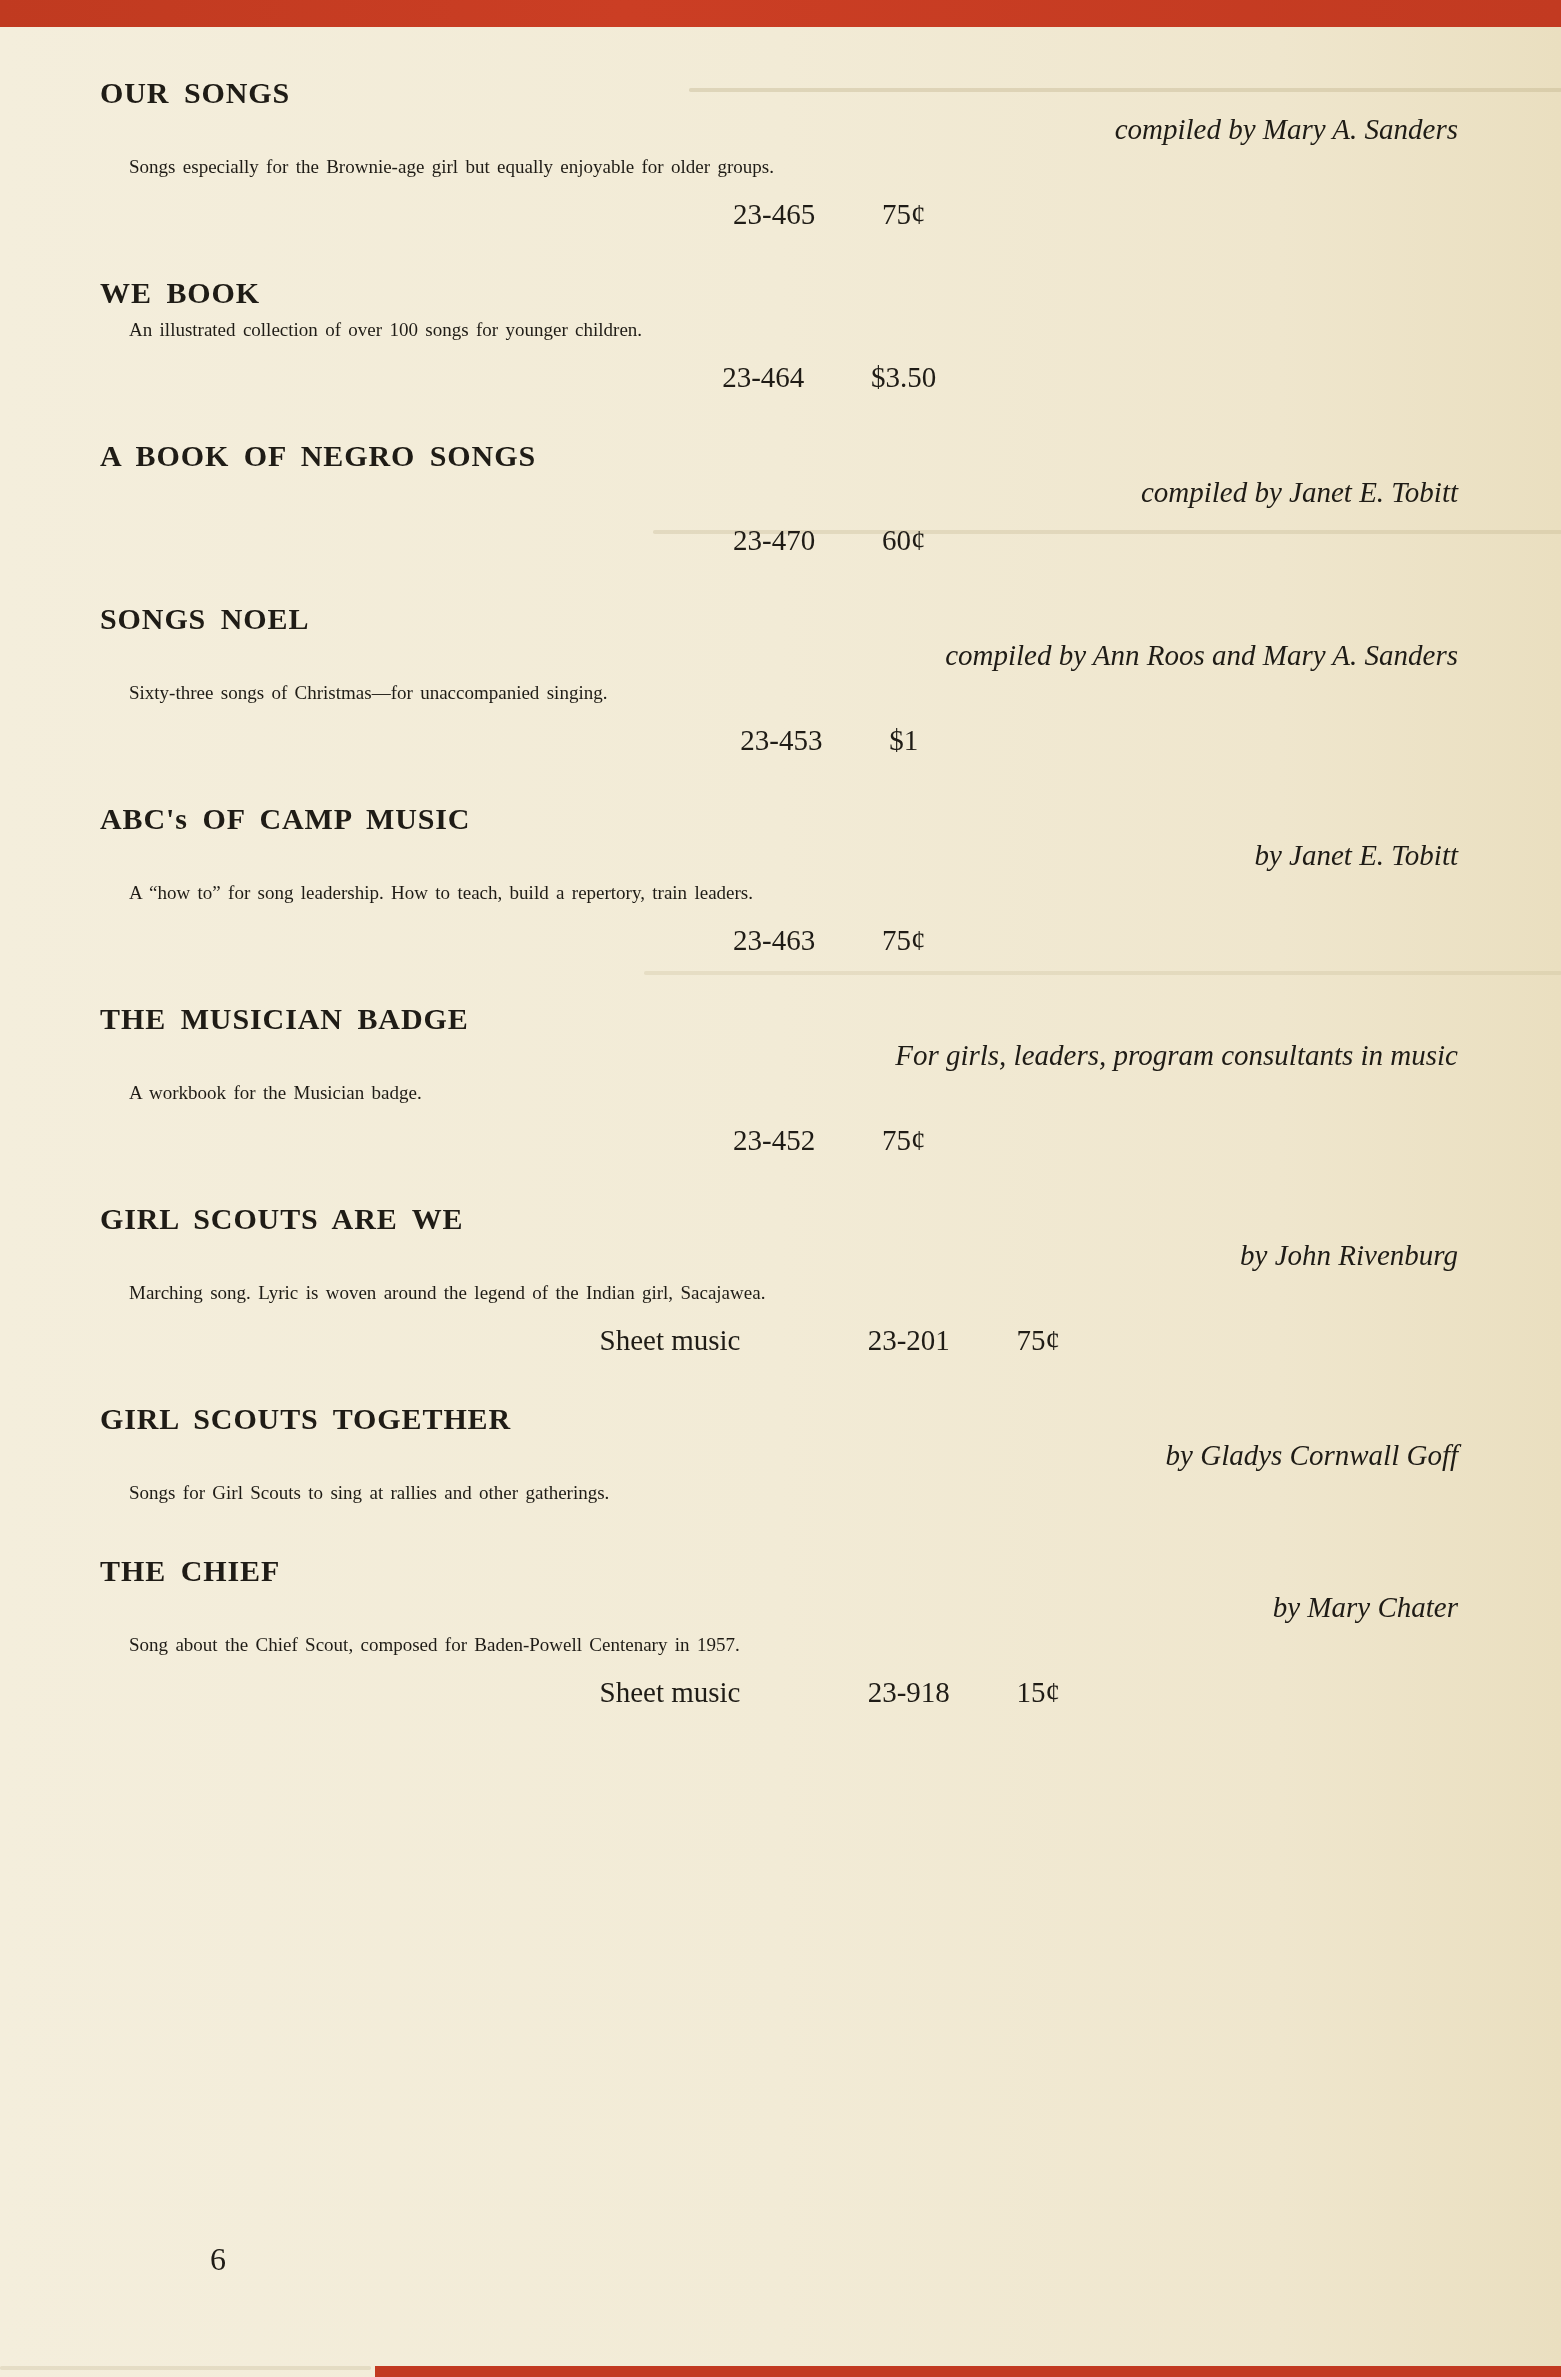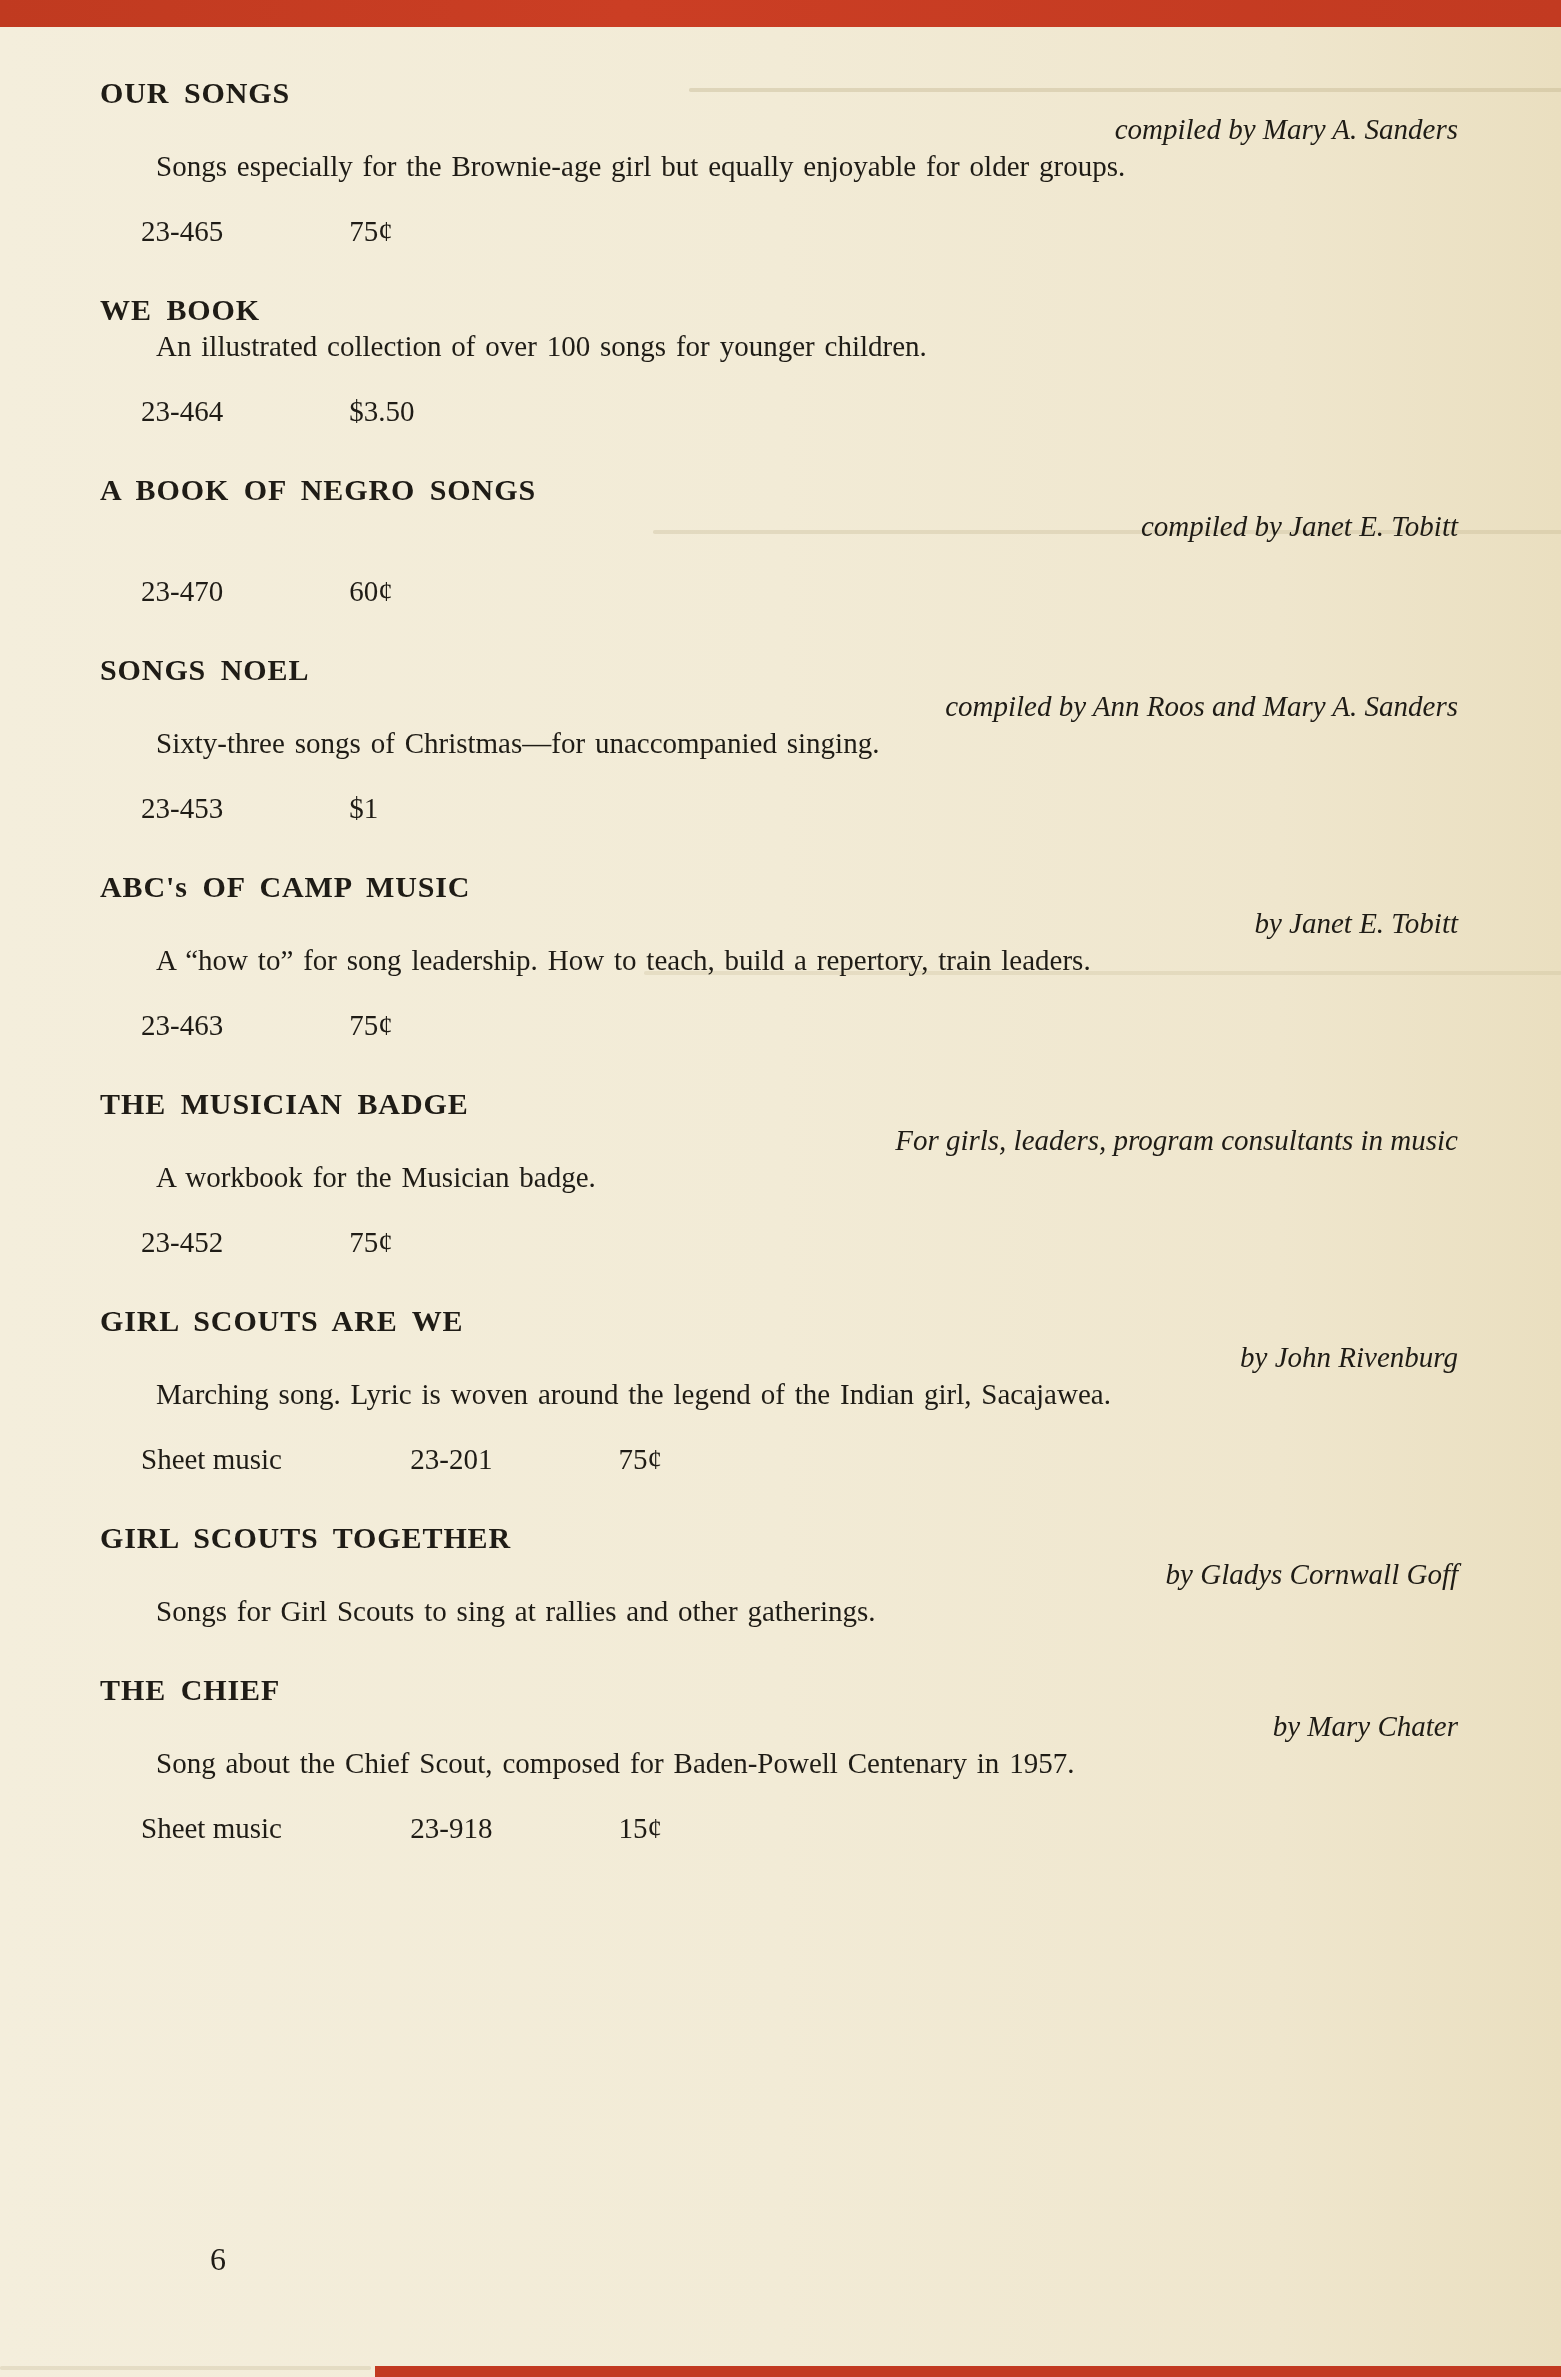--- a/index.html
+++ b/index.html
@@ -35,30 +35,31 @@
     word-spacing: 6.2px;
   }
   .entry .byline {
     font-style: italic;
     font-size: 29px;
     line-height: 37px;
     margin-left: 41px;
     text-align: right;
   }
   .entry .desc {
-    font-size: 29px;
+    font-size: 19px;
     line-height: 37px;
-    margin-left: 56px;
+    margin-left: 29px;
     word-spacing: 2.6px;
   }
   .entry .codeline {
     margin-left: 41px;
-    margin-top: 28px;
+    margin-top: 11px;
     font-size: 29px;
     line-height: 37px;
+    text-align: center;
   }
   .entry .codeline .format { display: inline-block; width: 262px; }
   .entry .codeline .code   { display: inline-block; width: 201px; }
   .entry .codeline .price  { display: inline-block; }
   .page-number {
     position: absolute;
     left: 210px;
     top: 2241px;
     font-size: 32px;
   }

